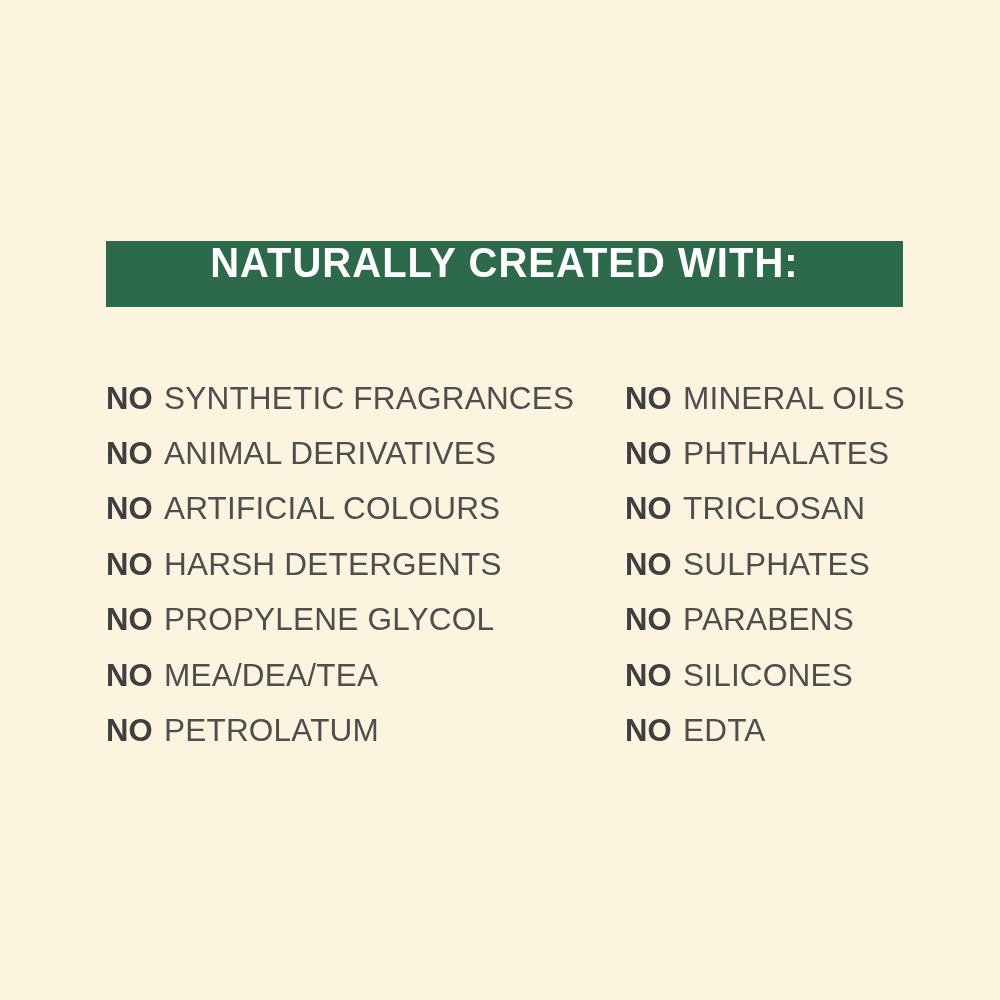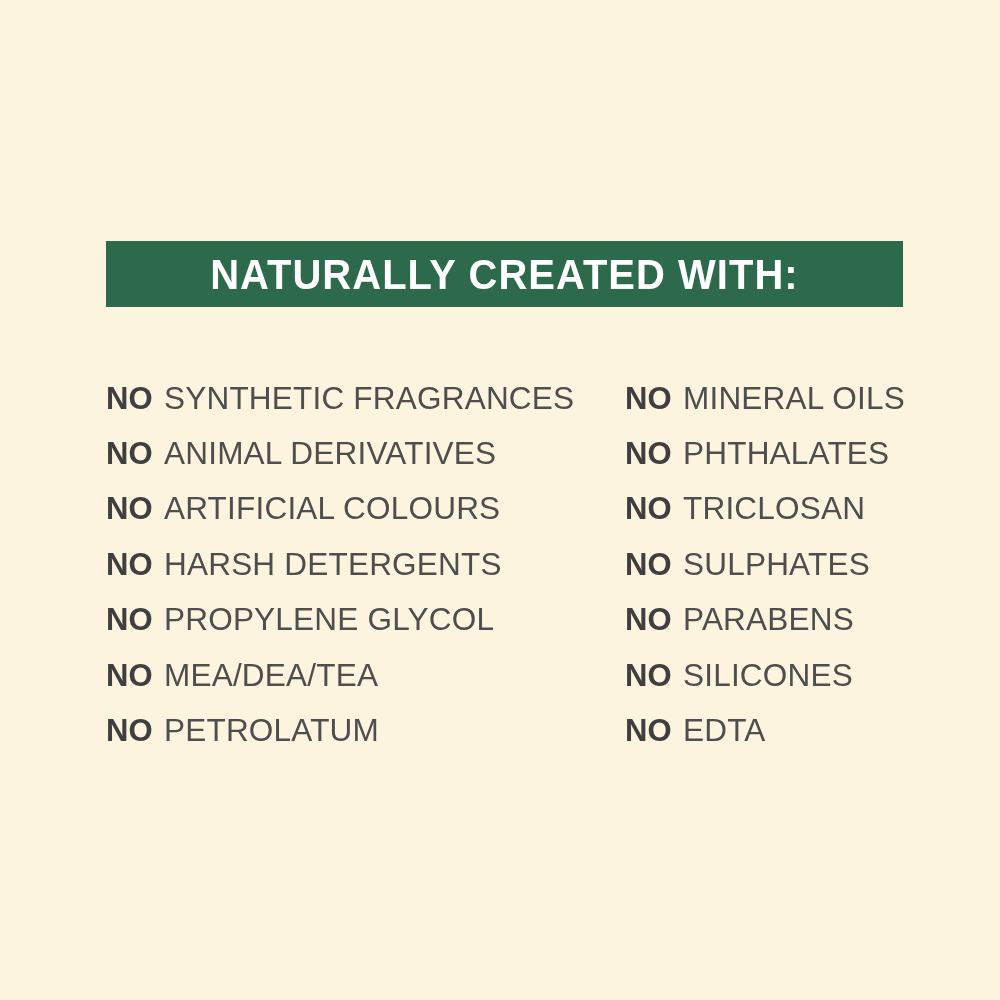--- a/index.html
+++ b/index.html
@@ -24,21 +24,21 @@
 
   
   .banner {
     position: absolute;
     left: 106px;
     top: 241px;
     width: 797px;
     height: 66px;
     background: #2c6a4b;
     display: flex;
-    align-items: center;
+    align-items: flex-start;
     justify-content: center;
   }
   .banner-title {
     color: #ffffff;
     font-family: "Liberation Sans", sans-serif;
     font-weight: bold;
     font-size: 43px;
     line-height: 1;
     letter-spacing: 1.1px;
     transform: scaleX(0.93);

